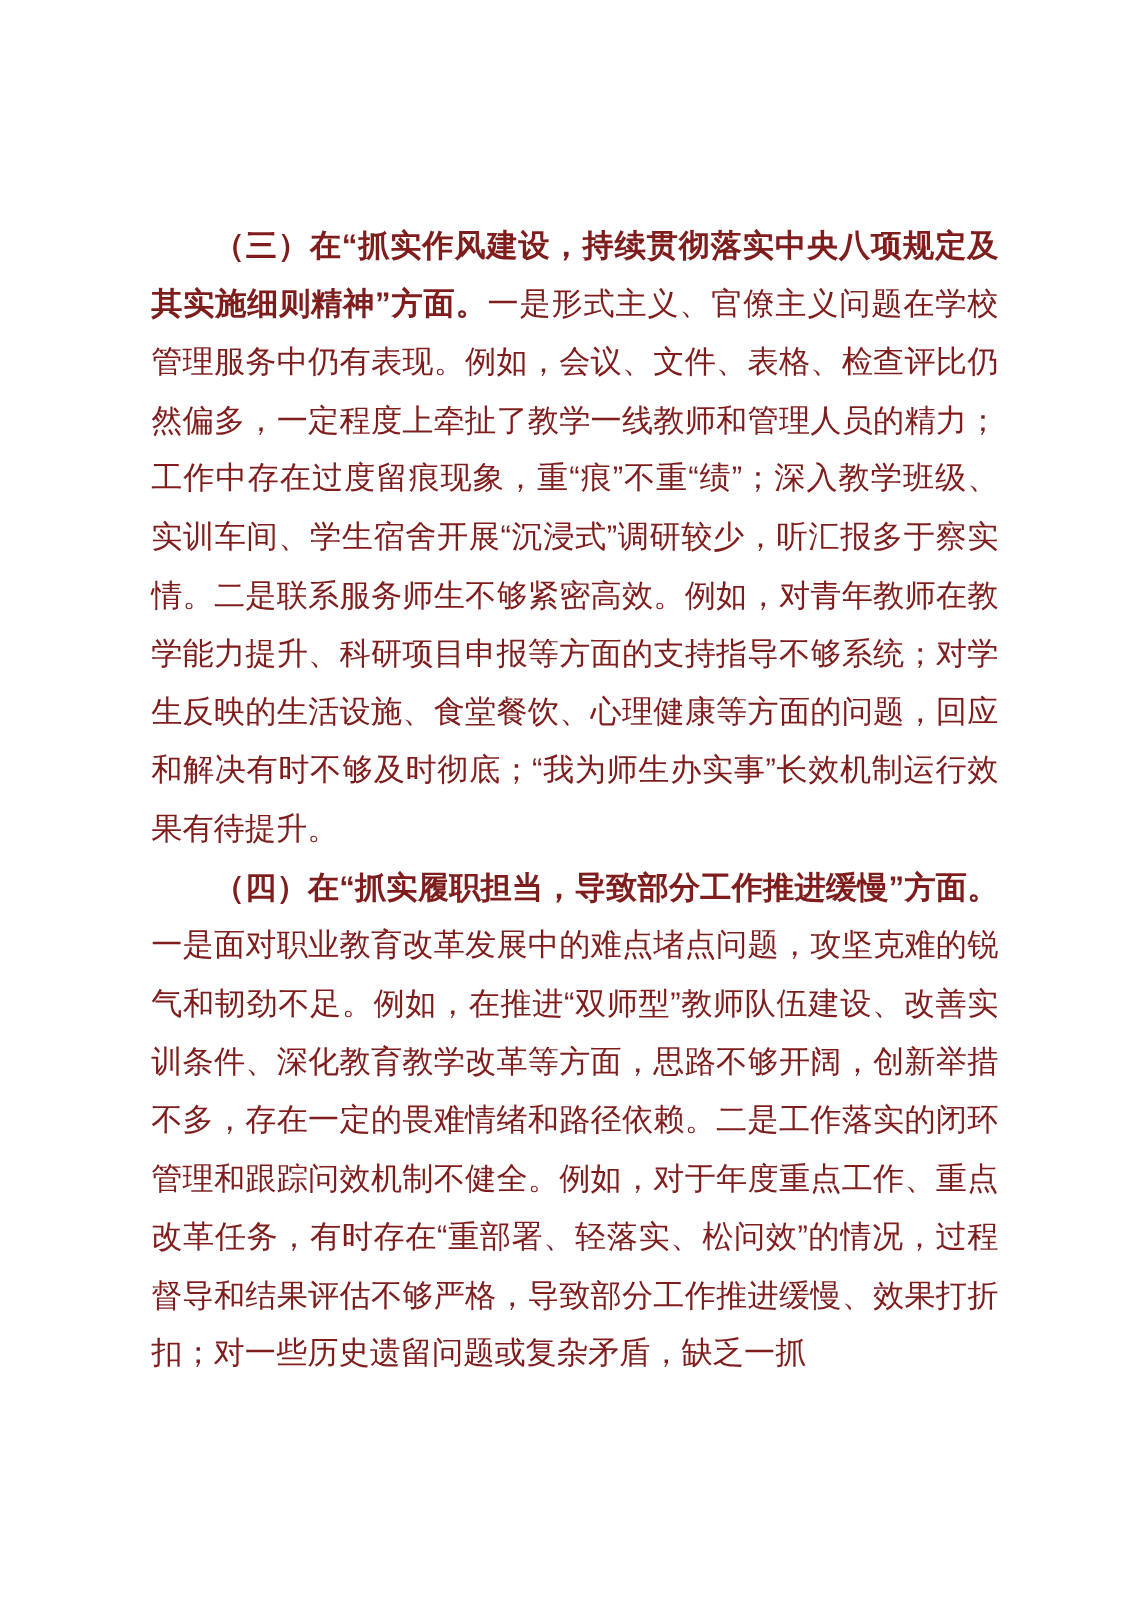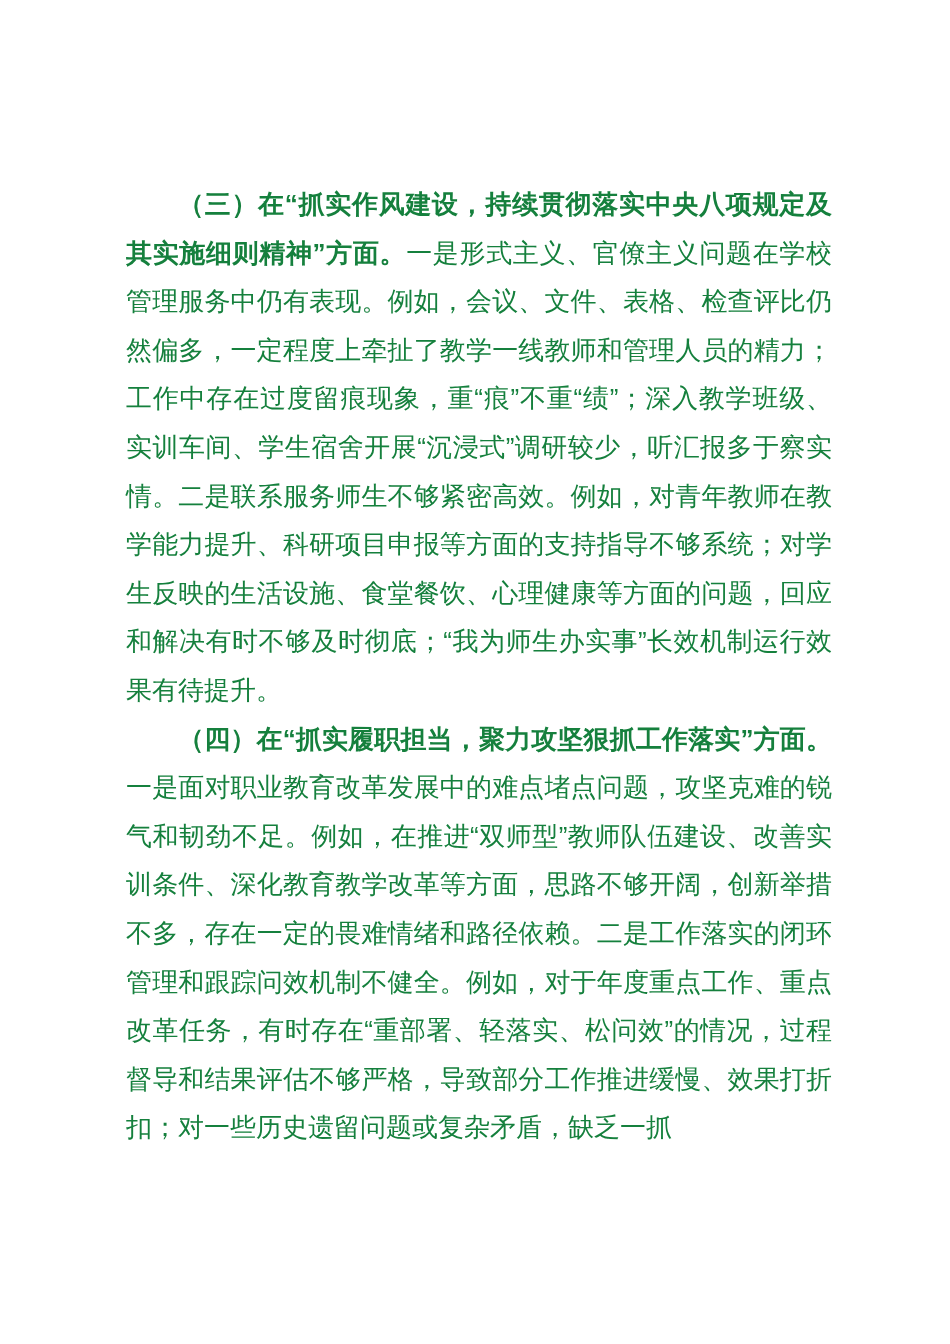--- a/index.html
+++ b/index.html
@@ -19,21 +19,21 @@
     position: absolute;
     top: 180px;
     left: 126px;
     width: 706px;
   }
   .para {
     margin: 0;
     padding: 0;
     font-size: 26px;
     line-height: 48.6px;
-    color: #15803d;
+    color: #7f1d1d;
     text-align: justify;
     text-justify: inter-character;
     text-indent: 2em;
     letter-spacing: 0;
     word-break: break-all;
     overflow-wrap: break-word;
   }
   .para .lead {
     font-weight: bold;
   }
@@ -42,16 +42,16 @@
   }
 </style>
 </head>
 <body>
 
 <div class="page">
   <div class="content">
 
     <p class="para"><span class="lead">（三）在“抓实作风建设，持续贯彻落实中央八项规定及其实施细则精神”方面。</span><span class="body-text">一是形式主义、官僚主义问题在学校管理服务中仍有表现。例如，会议、文件、表格、检查评比仍然偏多，一定程度上牵扯了教学一线教师和管理人员的精力；工作中存在过度留痕现象，重“痕”不重“绩”；深入教学班级、实训车间、学生宿舍开展“沉浸式”调研较少，听汇报多于察实情。二是联系服务师生不够紧密高效。例如，对青年教师在教学能力提升、科研项目申报等方面的支持指导不够系统；对学生反映的生活设施、食堂餐饮、心理健康等方面的问题，回应和解决有时不够及时彻底；“我为师生办实事”长效机制运行效果有待提升。</span></p>
 
-    <p class="para"><span class="lead">（四）在“抓实履职担当，聚力攻坚狠抓工作落实”方面。</span><span class="body-text">一是面对职业教育改革发展中的难点堵点问题，攻坚克难的锐气和韧劲不足。例如，在推进“双师型”教师队伍建设、改善实训条件、深化教育教学改革等方面，思路不够开阔，创新举措不多，存在一定的畏难情绪和路径依赖。二是工作落实的闭环管理和跟踪问效机制不健全。例如，对于年度重点工作、重点改革任务，有时存在“重部署、轻落实、松问效”的情况，过程督导和结果评估不够严格，导致部分工作推进缓慢、效果打折扣；对一些历史遗留问题或复杂矛盾，缺乏一抓</span></p>
+    <p class="para"><span class="lead">（四）在“抓实履职担当，导致部分工作推进缓慢”方面。</span><span class="body-text">一是面对职业教育改革发展中的难点堵点问题，攻坚克难的锐气和韧劲不足。例如，在推进“双师型”教师队伍建设、改善实训条件、深化教育教学改革等方面，思路不够开阔，创新举措不多，存在一定的畏难情绪和路径依赖。二是工作落实的闭环管理和跟踪问效机制不健全。例如，对于年度重点工作、重点改革任务，有时存在“重部署、轻落实、松问效”的情况，过程督导和结果评估不够严格，导致部分工作推进缓慢、效果打折扣；对一些历史遗留问题或复杂矛盾，缺乏一抓</span></p>
 
   </div>
 </div>
 
 </body></html>

